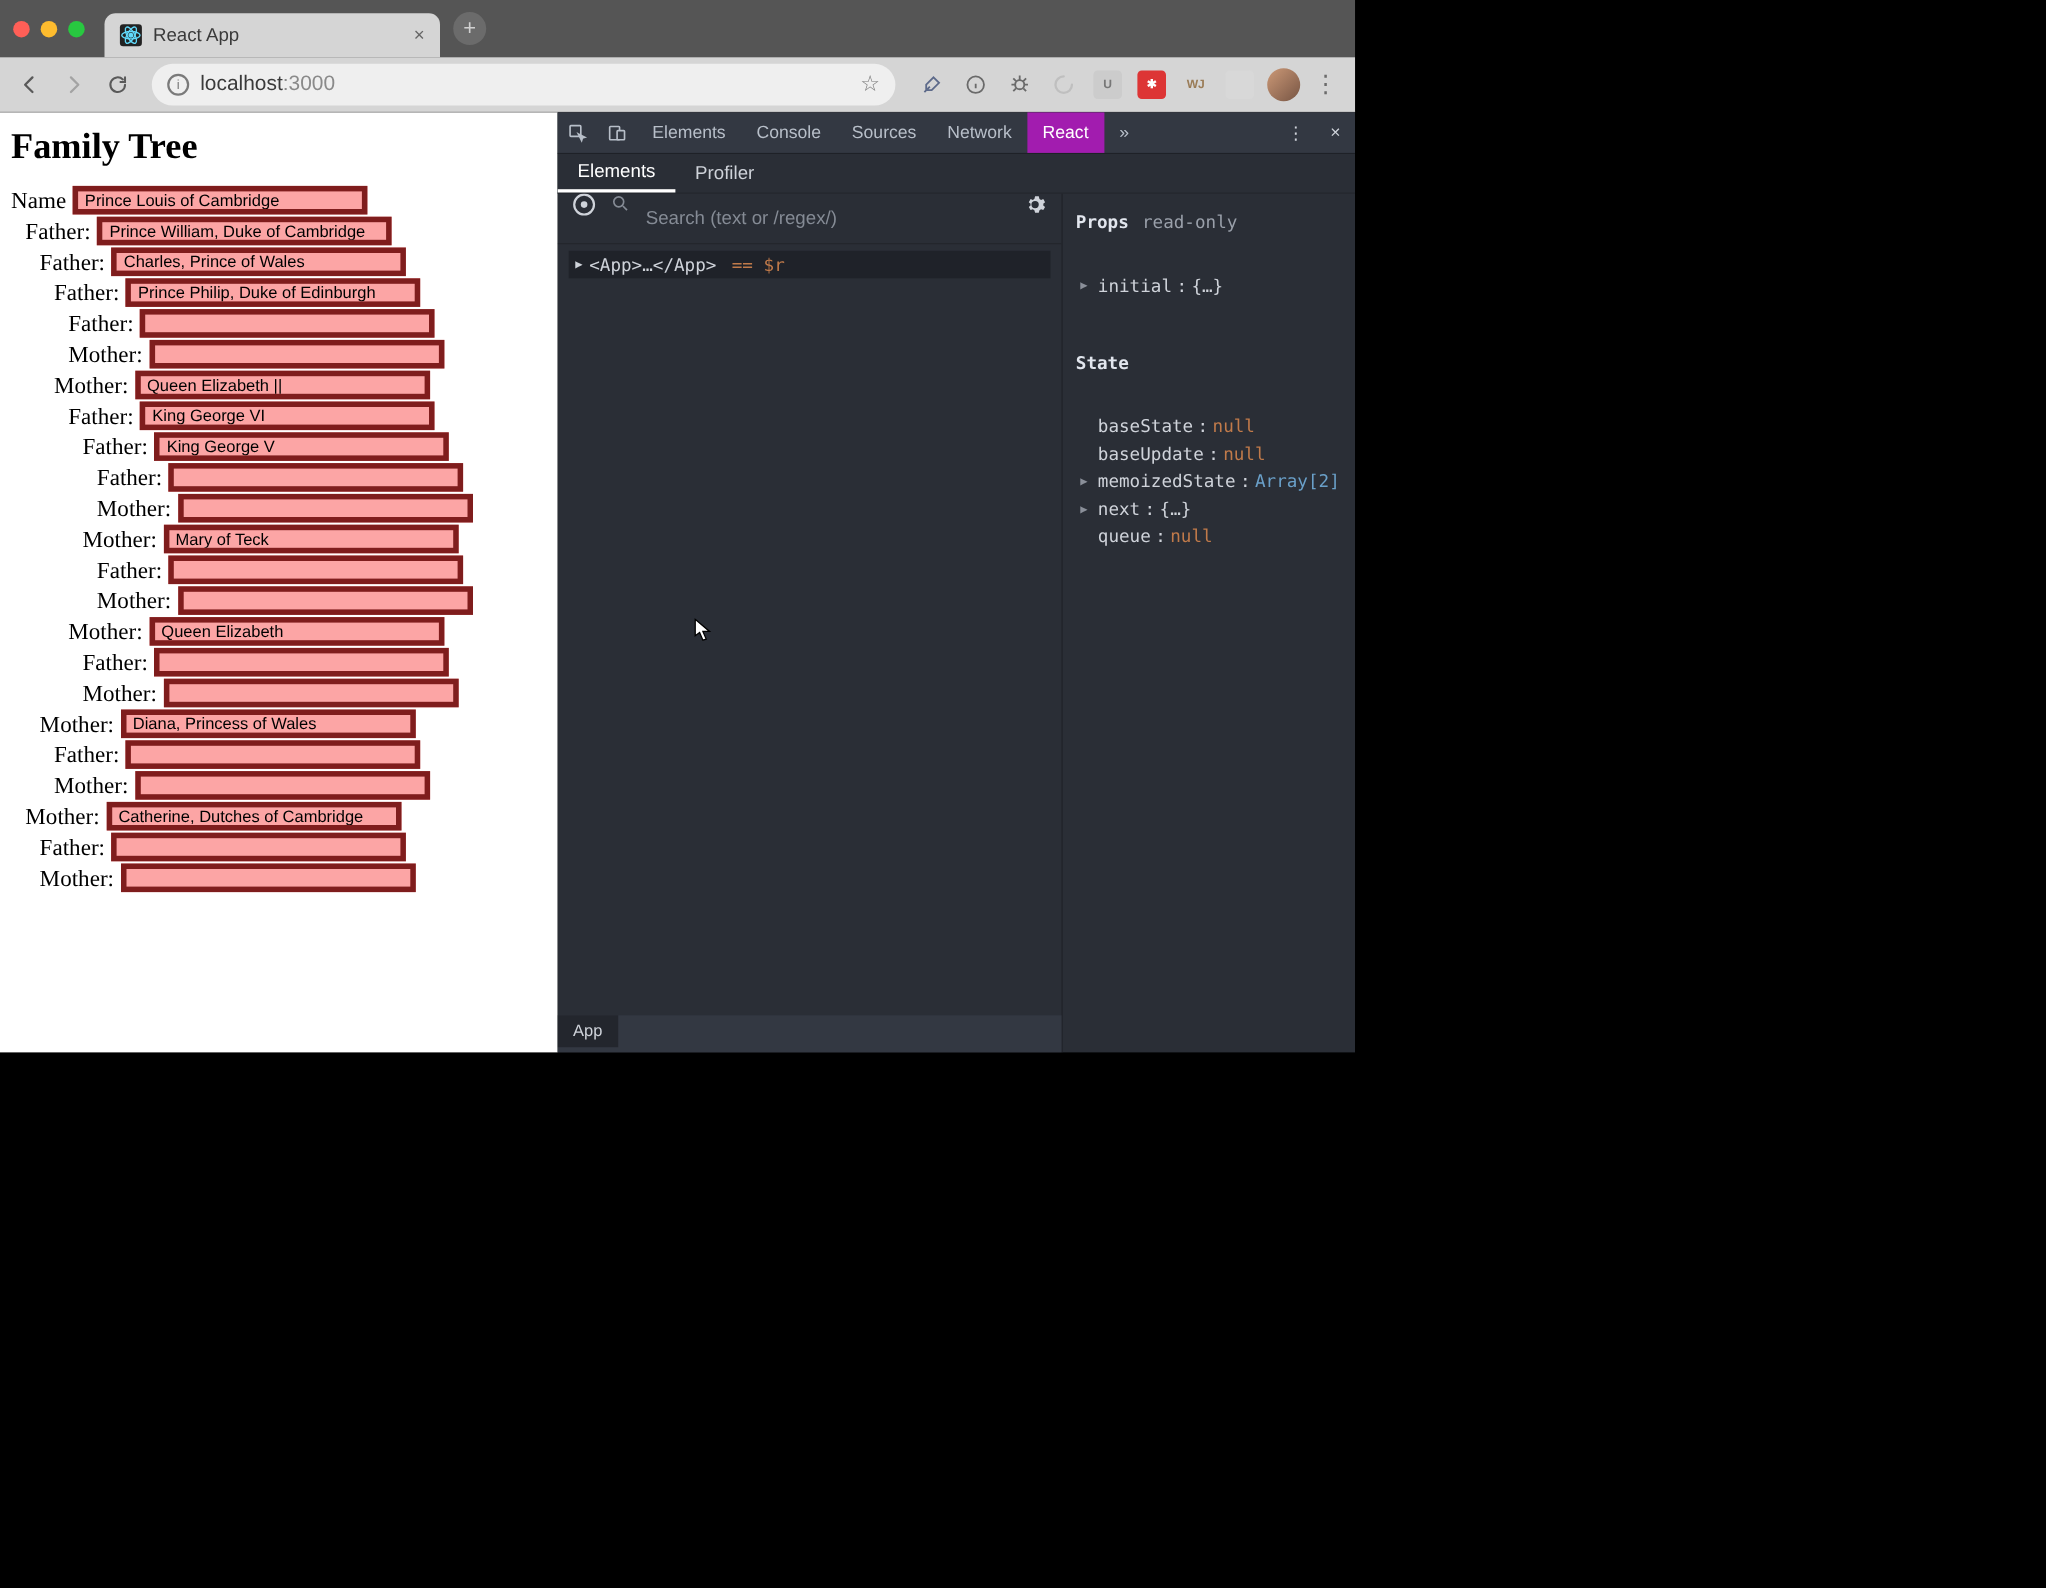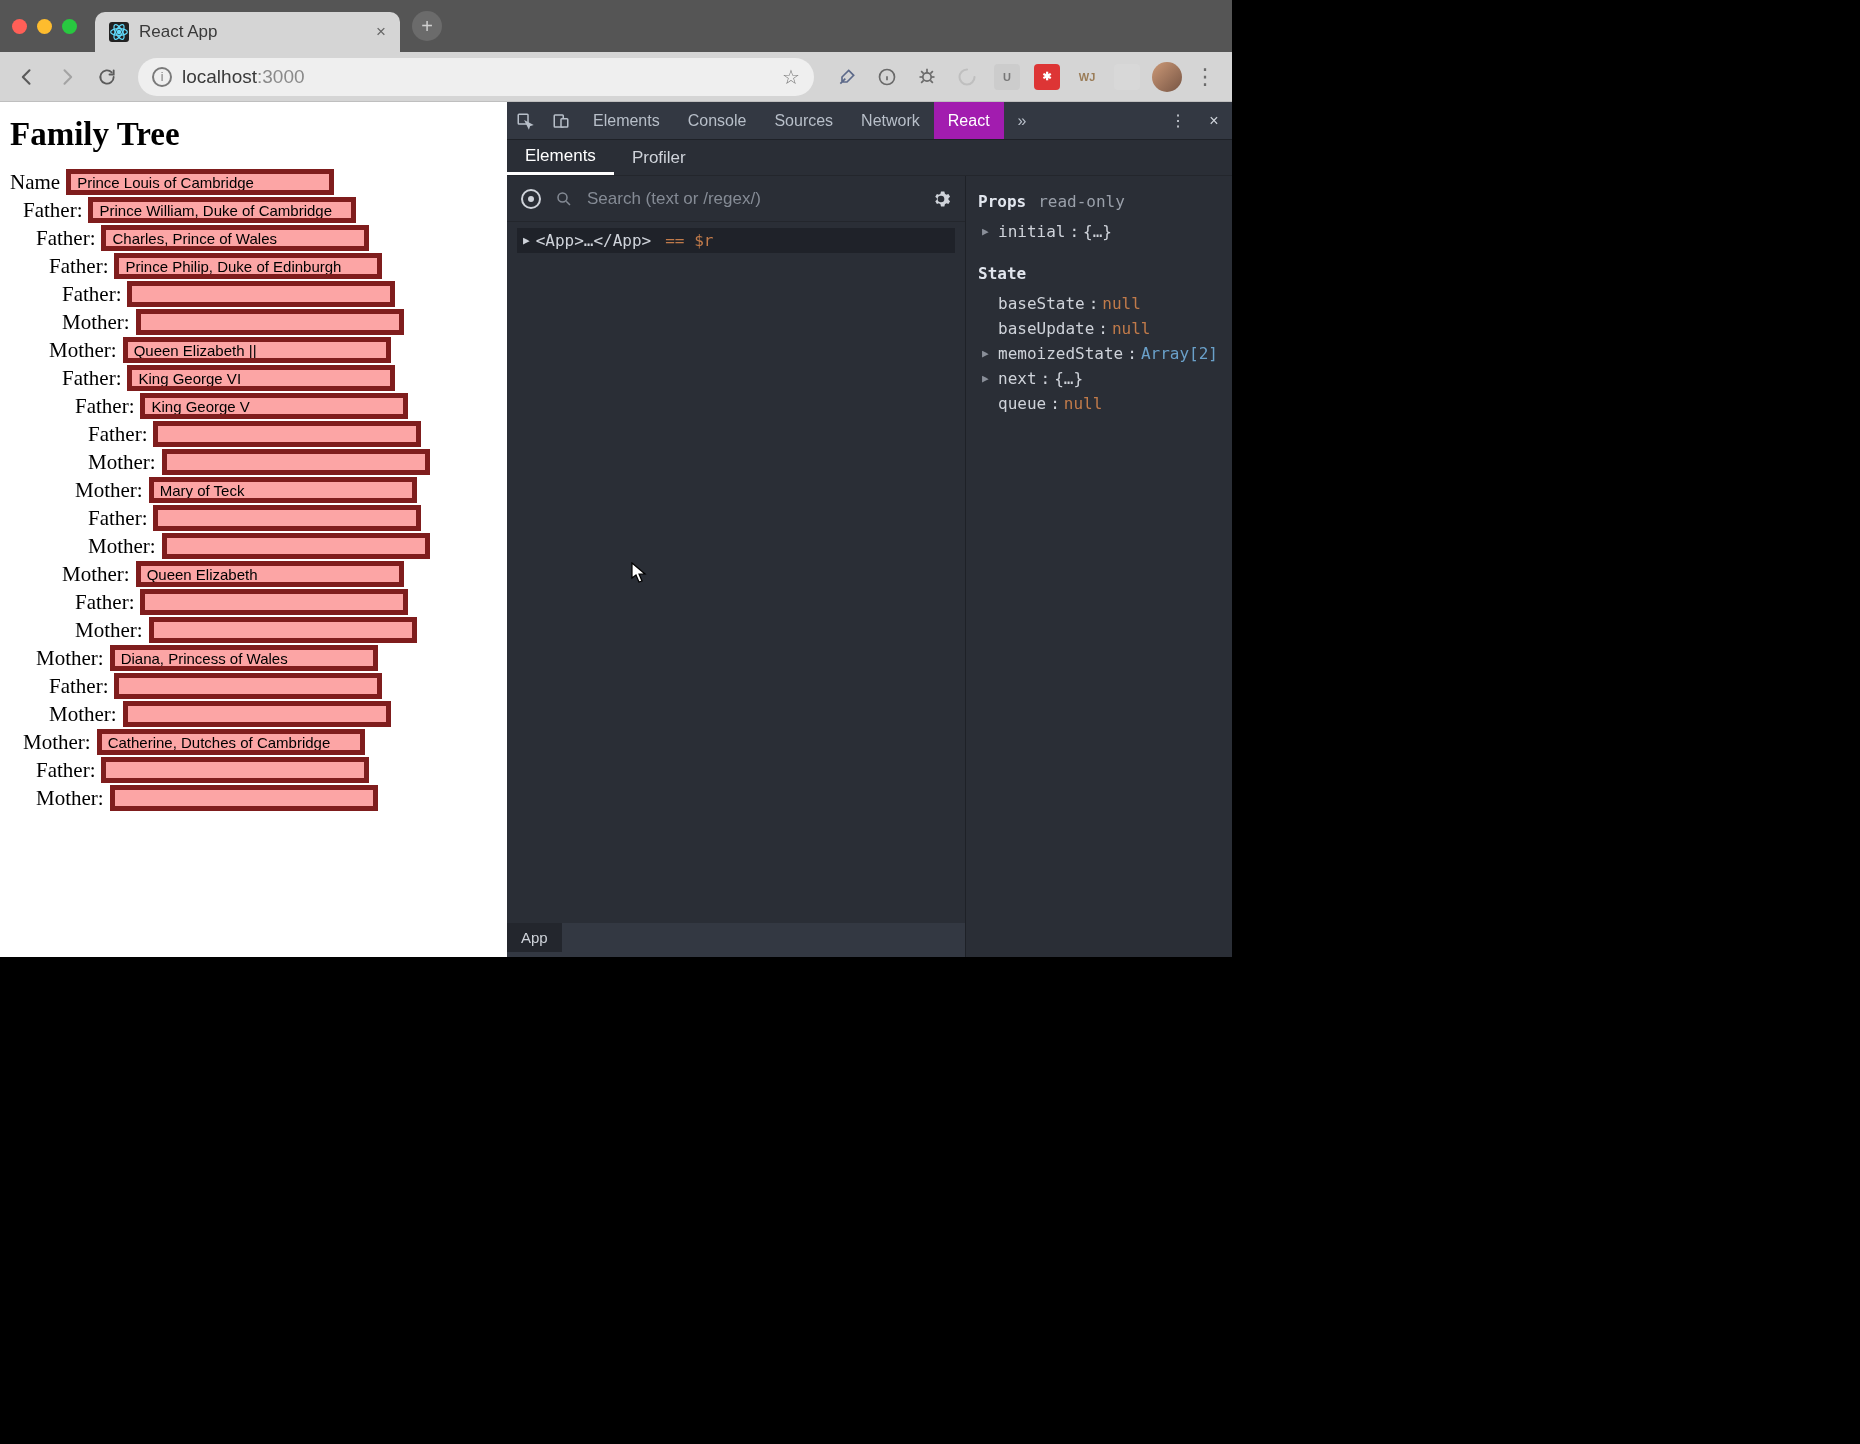--- a/index.html
+++ b/index.html
@@ -44,33 +44,33 @@
   .dt-tabs { height: 38px; display: flex; align-items: stretch; background: #333842; border-bottom: 1px solid #1e2127; }
   .dt-tab-btn { padding: 0 14px; display: flex; align-items: center; font-size: 16px; color: #b8bfc9; cursor: pointer; }
   .dt-tab-btn.active { background: #a21caf; color: #fff; }
   .dt-tab-icon { width: 36px; display: flex; align-items: center; justify-content: center; }
   .dt-menu { margin-left: auto; display: flex; }
   .dt-subtabs { height: 36px; display: flex; align-items: stretch; background: #2a2e36; border-bottom: 1px solid #23262c;}
   .dt-subtab { padding: 0 18px; display: flex; align-items: center; font-size: 17px; color: #cfd3da; }
   .dt-subtab.active { border-bottom: 3px solid #fff; color: #fff; }
   .dt-body { flex: 1; display: flex; overflow: hidden; }
   .dt-tree { width: 459px; display: flex; flex-direction: column; border-right: 1px solid #1e2127; }
-  .dt-search { height: 46px; display: flex; align-items: center; padding: 0 14px; gap: 14px; border-bottom: 1px solid #23262c;}
+  .dt-search { height: 46px; display: flex; padding: 0 14px; gap: 14px; border-bottom: 1px solid #23262c;}
   .dt-search input { flex: 1; background: transparent; border: none; color: #cfd3da; font-size: 17px; outline: none; }
   .dt-search input::placeholder { color: #858b95; }
   .target-icon { width: 20px; height: 20px; border: 2px solid #cfd3da; border-radius: 50%; position: relative; }
   .target-icon::after { content: ""; position: absolute; inset: 5px; background: #cfd3da; border-radius: 50%; }
   .dt-elements { flex: 1; padding: 6px 10px; font-family: ui-monospace, Menlo, monospace; font-size: 16px; overflow: auto; }
   .el-row { display: flex; align-items: center; gap: 6px; background: #1f2229; padding: 3px 6px; border-radius: 0; }
   .el-row .caret { font-size: 11px; color: #cfd3da; }
   .el-row .tag { color: #cfd3da; }
   .el-row .eq { color: #c07a4a; margin-left: 8px; }
   .dt-crumb { height: 34px; background: #333842; display: flex; align-items: flex-start; }
   .dt-crumb span { background: #23262d; padding: 6px 14px; font-size: 15px; }
-  .dt-side { flex: 1; display: flex; flex-direction: column; padding: 10px 12px; font-family: ui-monospace, Menlo, monospace; font-size: 16px; overflow: auto; }
+  .dt-side { flex: 1; display: flex; flex-direction: column; padding: 10px 12px; font-family: ui-monospace, Menlo, monospace; font-size: 16px; overflow: auto; gap: 28px; }
   .dt-side .section-h { font-weight: bold; color: #e2e6ee; margin-top: 6px; margin-bottom: 8px; }
   .dt-side .kv { display: flex; align-items: center; gap: 4px; padding: 3px 0 3px 20px; }
   .dt-side .kv .caret { width: 12px; color: #8a8f99; font-size: 11px; margin-left: -16px; }
   .key { color: #cfd3da; } .punc { color: #cfd3da; }
   .val-null { color: #c07a4a; } .val-obj { color: #cfd3da; } .val-arr { color: #6aa0c9; }
   .ro { color: #9aa0aa; margin-left: 12px; font-weight: normal; }
   .dt-footer { margin-top: auto; font-size: 15px; color: #cfd3da; line-height: 1.25; word-break: break-all; }
   .dt-footer .line { color: #7a8088; }
 
   .cursor { position: absolute; width: 16px; height: 22px; pointer-events: none; }

